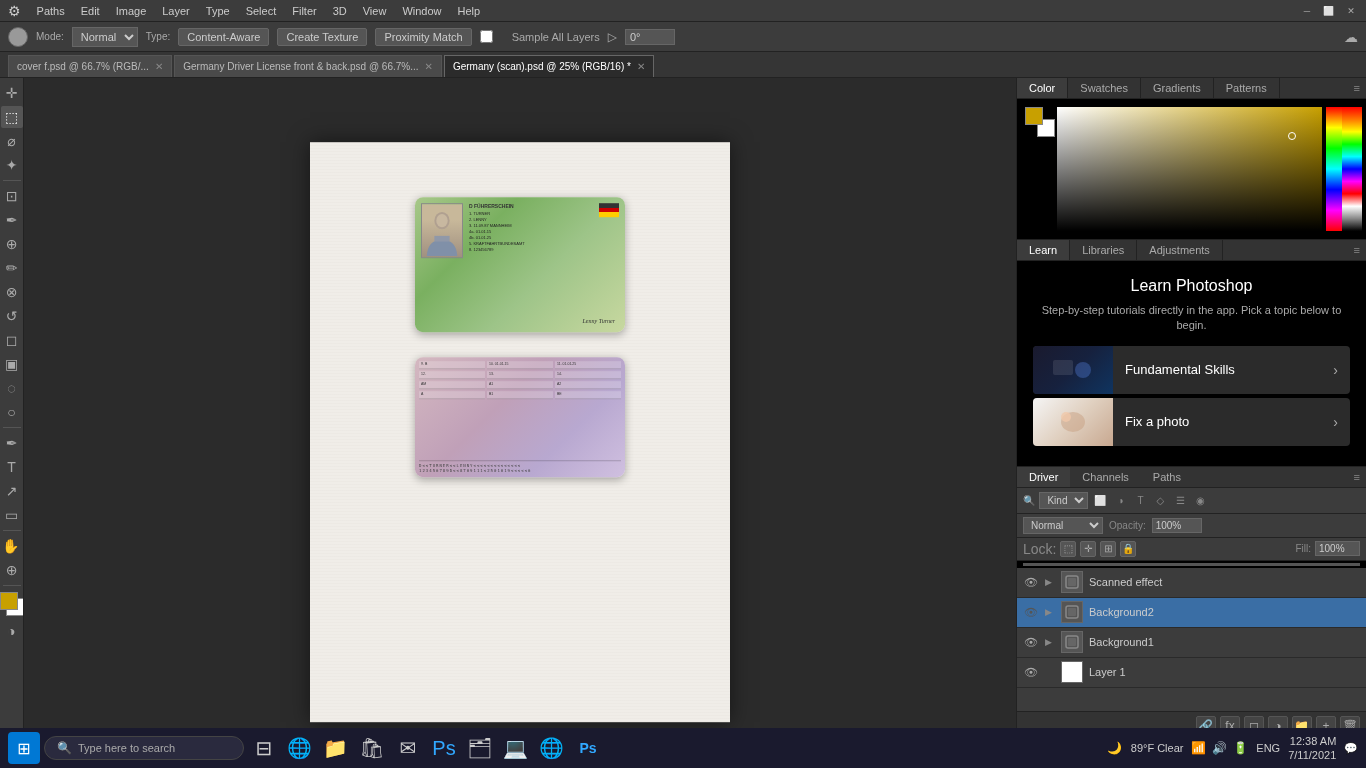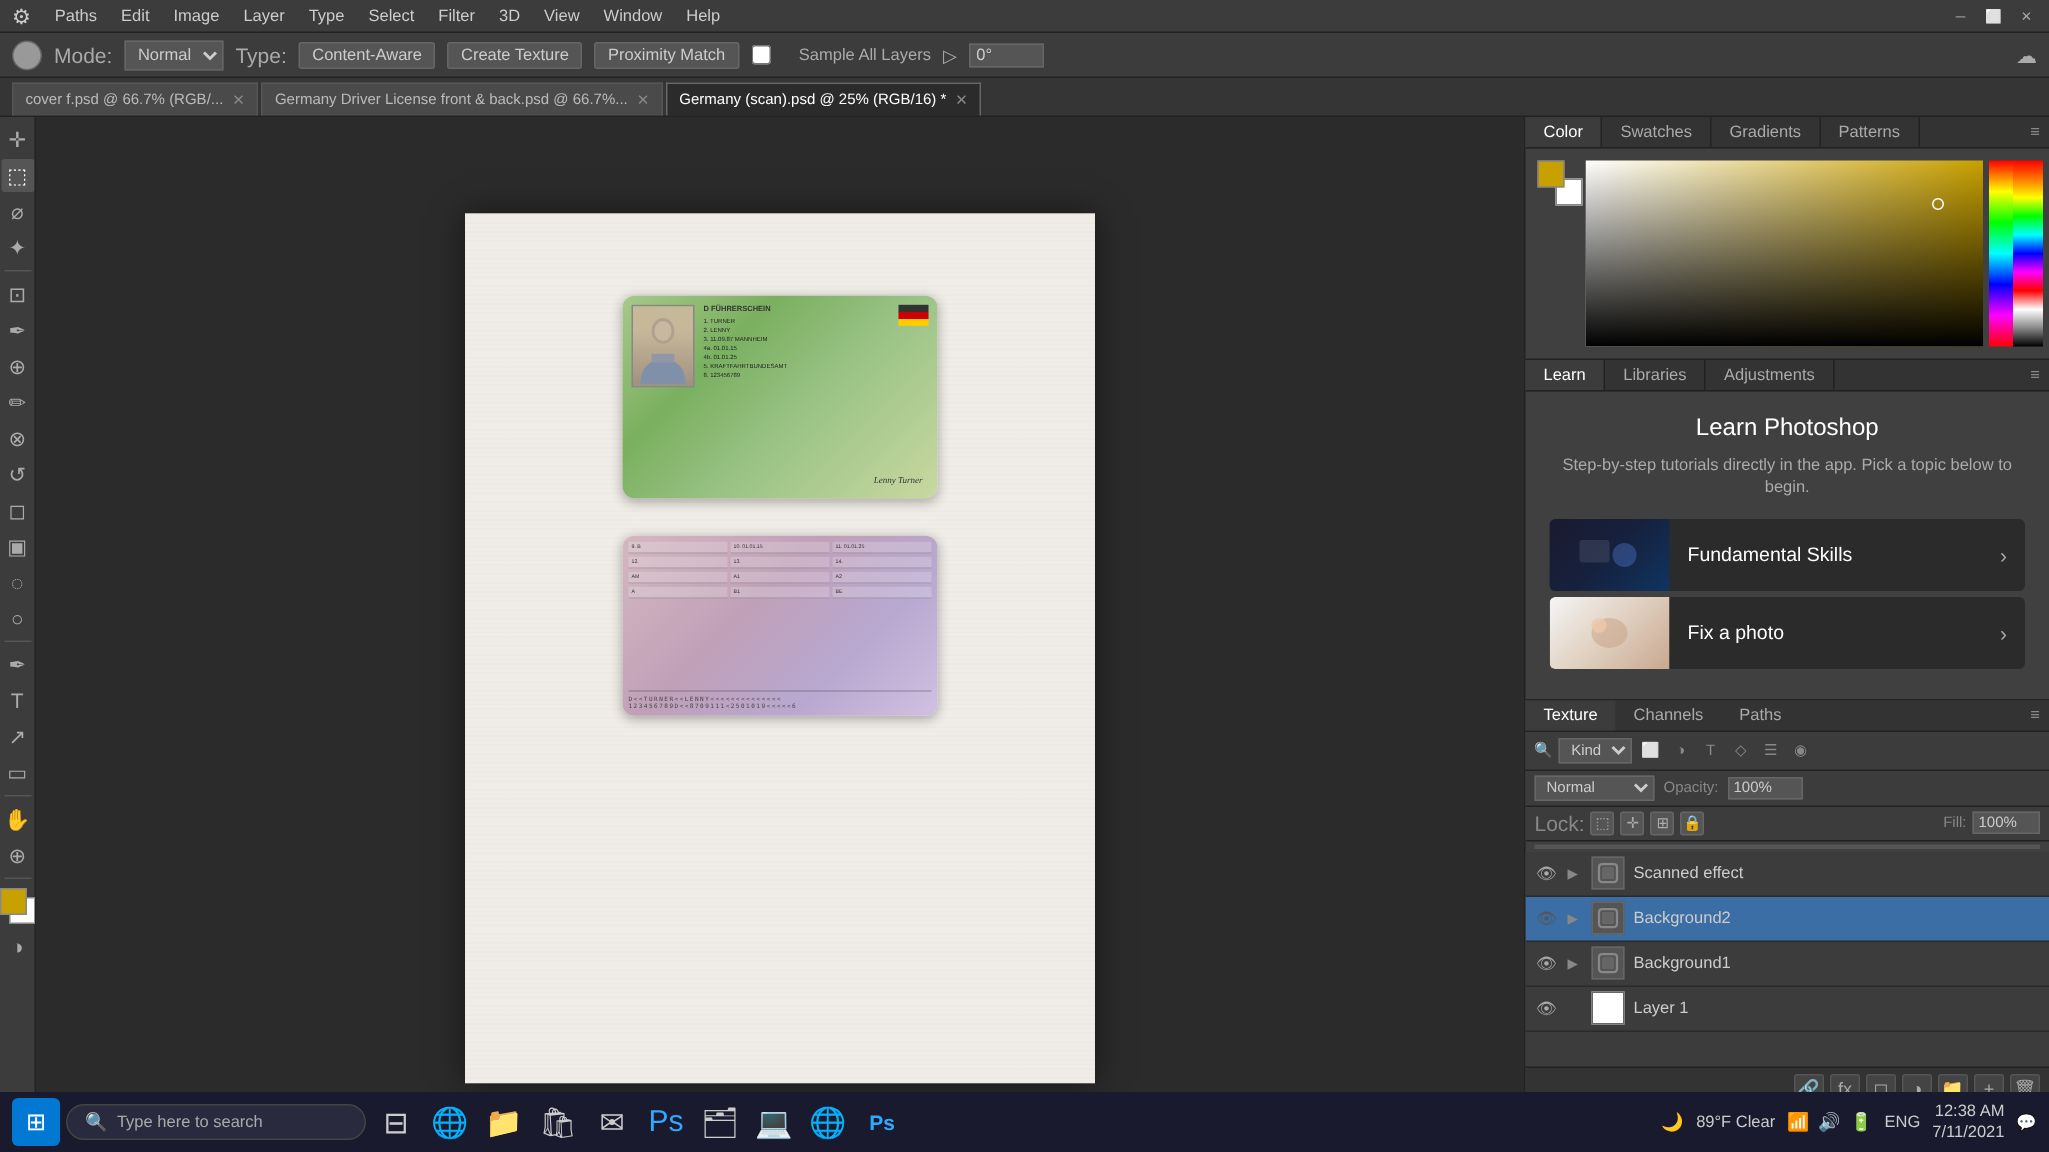--- a/index.html
+++ b/index.html
@@ -51,21 +51,21 @@
       border-radius: 2px;
     }
     .options-select {
       background: #555;
       border: 1px solid #666;
       color: #ccc;
       padding: 2px 4px;
       font-size: 11px;
       cursor: pointer;
     }
-    .options-label { font-size: 14px; color: #aaa; }
+    .options-label { font-size: 10px; color: #aaa; }
     .brush-preview {
       width: 20px; height: 20px;
       background: #999;
       border-radius: 50%;
       border: 1px solid #666;
     }
     .angle-input {
       width: 50px;
       background: #555;
       border: 1px solid #666;
@@ -252,21 +252,21 @@
       color: #444;
       font-family: monospace;
       letter-spacing: 1px;
       border-top: 1px solid rgba(0,0,0,0.2);
       padding-top: 2px;
     }
 
     
     #right-panel {
       width: 350px;
-      background: #404040;
+      background: #000000;
       border-left: 1px solid #222;
       display: flex;
       flex-direction: column;
     }
 
     
     #color-panel {
       border-bottom: 1px solid #222;
     }
     .panel-tabs {
@@ -853,21 +853,21 @@
             </div>
           </div>
           <div class="learn-card-label">Fix a photo</div>
           <div class="learn-card-arrow">›</div>
         </div>
       </div>
     </div>
 
     <div id="layers-panel">
       <div class="layers-tabs">
-        <div class="layers-tab active">Texture</div>
+        <div class="layers-tab active">Driver</div>
         <div class="layers-tab">Channels</div>
         <div class="layers-tab">Paths</div>
         <div style="margin-left:auto; padding: 4px 6px; color:#888; cursor:pointer;">≡</div>
       </div>
 
       <div class="layers-filter-bar">
         <span class="search-icon-sm">🔍</span>
         <select class="layers-kind-select">
           <option>Kind</option>
         </select>

